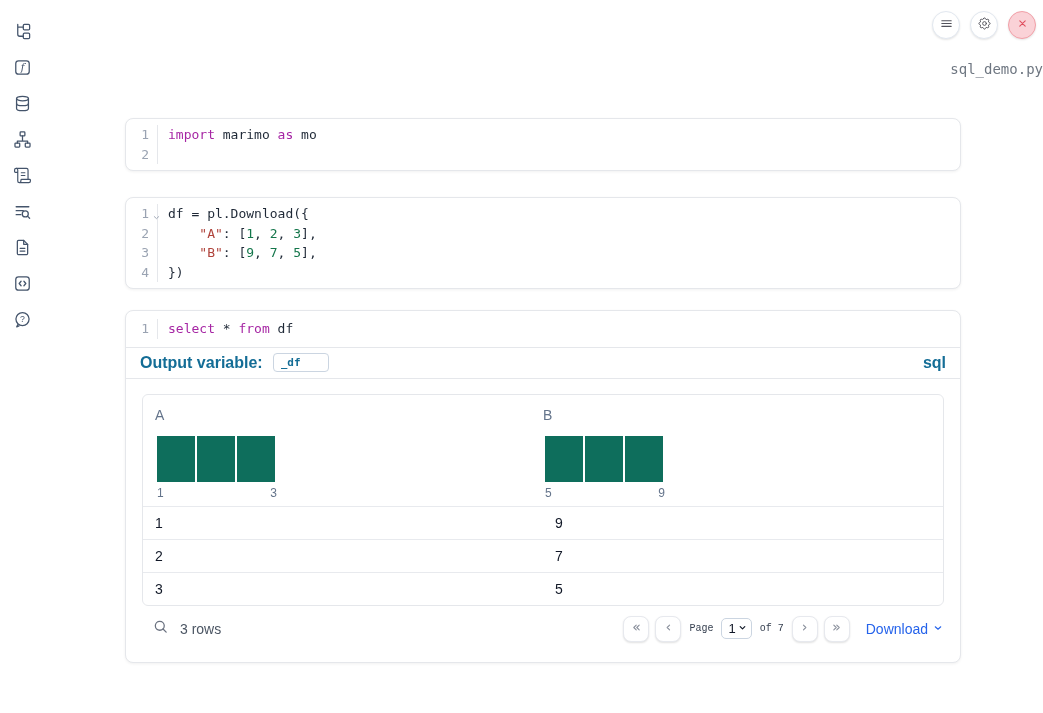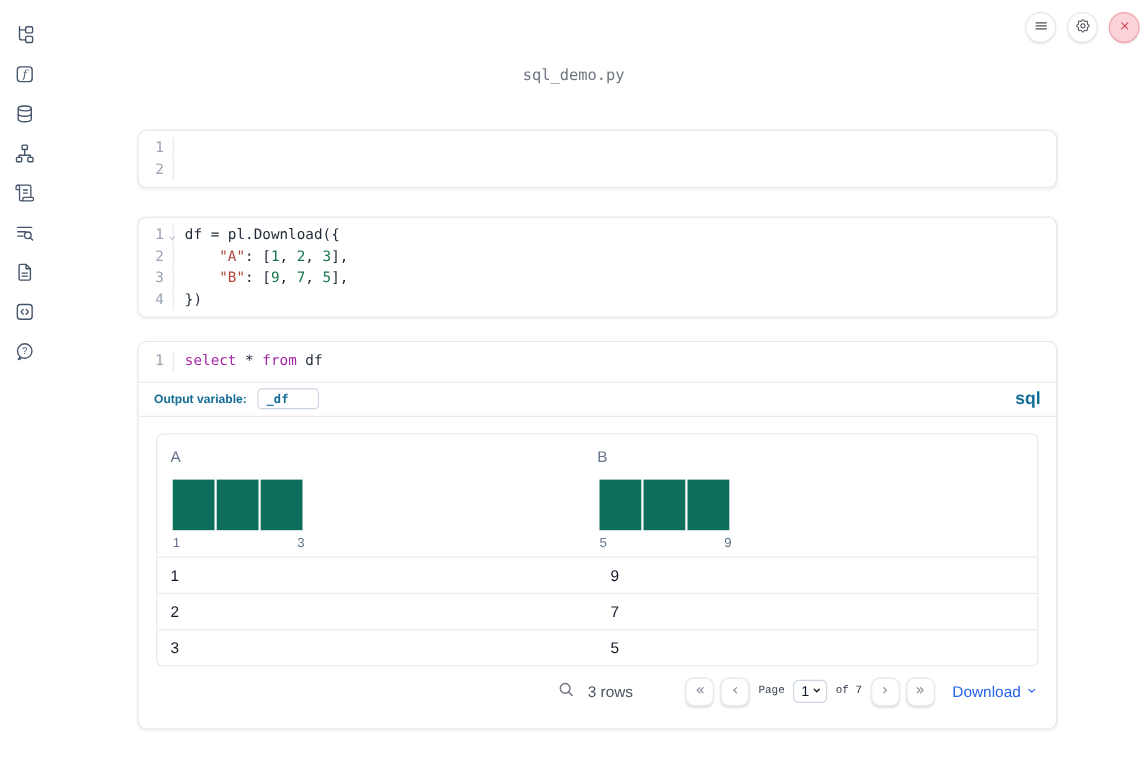--- a/index.html
+++ b/index.html
@@ -16,21 +16,21 @@
   .side-btn svg { width:19px; height:19px; }
   
   .topbar { position:absolute; top:11px; right:7px; display:flex; gap:10px; }
   .circle-btn { width:28px; height:28px; border-radius:50%; background:#fff;
     border:1px solid #e2e8f0; box-shadow:0 1px 2px rgba(0,0,0,.10);
     display:flex; align-items:center; justify-content:center; color:#52525b; cursor:pointer; }
   .circle-btn svg { width:15px; height:15px; }
   .circle-btn.close { background:#fad2d7; border-color:#f2a0a8; color:#e04f5f; }
   .circle-btn.close svg { width:13px; height:13px; }
   
-  .filename { position:absolute; top:61px; left:0; right:0; text-align:center;
+  .filename { position:absolute; top:61px; left:0; right:0; text-align:right;
     font-family:"DejaVu Sans Mono", monospace; font-size:14px; color:#6e7681; cursor:pointer; }
   
   .notebook { position:absolute; left:125px; top:118px; width:836px; }
   .cell { background:#fff; border:1px solid #e5e7eb; border-radius:8px;
     box-shadow:0 1px 3px rgba(0,0,0,.06); }
   .cell.c0 { margin-bottom:26px; }
   .cell.c1 { margin-bottom:21px; }
   .code-block { padding:6px 0; }
   .code-line { display:flex; font-family:"DejaVu Sans Mono", monospace; font-size:13px; line-height:19.5px; }
   .gutter { flex:0 0 32px; text-align:right; padding-right:8px; color:#9aa3b2;
@@ -41,40 +41,40 @@
   .tk-kw  { color:var(--kw); }
   .tk-str { color:var(--str); }
   .tk-num { color:var(--num); }
   .tk-pl  { color:#1f2937; }
   
   .sql-card { border:1px solid #e5e7eb; border-radius:8px; box-shadow:0 1px 3px rgba(0,0,0,.06);
     overflow:hidden; background:#fff; }
   .sql-card .code-block { padding:8px 0; border-bottom:1px solid #e5e7eb; }
   .outvar-row { display:flex; align-items:center; height:31px; padding:0 14px;
     border-bottom:1px solid #e5e7eb; }
-  .outvar-label { color:var(--sqlblue); font-weight:bold; font-size:11px; margin-right:10px; }
+  .outvar-label { color:var(--sqlblue); font-weight:bold; font-size:16px; margin-right:10px; }
   .outvar-input { width:56px; height:19px; border:1px solid #cbd5e1; border-radius:4px;
     font-family:"DejaVu Sans Mono", monospace; font-size:11px; font-weight:bold;
     color:var(--sqlblue); padding:0 7px; outline:none; }
   .lang-badge { margin-left:auto; color:var(--sqlblue); font-weight:bold; font-size:16px; }
   .output-area { padding:15px 16px 12px; }
   
   .table-card { border:1px solid #e5e7eb; border-radius:6px; overflow:hidden; }
   .table-header { display:flex; padding:12px 12px 6px; }
   .hcol { flex:1; cursor:pointer; }
   .hname { color:#64748b; font-size:14px; margin-bottom:13px; }
   .hist { display:flex; gap:2px; height:46px; align-items:flex-end; margin-bottom:4px; margin-left:2px; }
   .bar { width:38px; background:var(--bar); }
   .hist-labels { display:flex; justify-content:space-between; width:120px; margin-left:2px;
     color:#64748b; font-size:12px; }
   .trow { display:flex; border-top:1px solid #e8eaee; height:33px; align-items:center; }
   .tcell { flex:1; padding-left:12px; font-size:14px; color:#111827; }
   
-  .table-footer { display:flex; align-items:center; justify-content:flex-end;
-    height:42px; margin-top:2px;gap:48px; }
+  .table-footer { display:flex; align-items:center; justify-content:space-between;
+    height:42px; margin-top:2px; }
   .footer-left { display:flex; align-items:center; gap:11px; padding-left:10px; color:#6b7280; }
   .footer-left svg { width:17px; height:17px; }
   .rowcount { font-size:14px; color:#4b5563; }
   .footer-right { display:flex; align-items:center; gap:6px; }
   .pg-btn { width:26px; height:26px; border-radius:8px; border:1px solid #e7e9ee; background:#fff;
     box-shadow:0 1px 2px rgba(0,0,0,.12); color:#8a909c; display:flex; align-items:center;
     justify-content:center; cursor:pointer; }
   .pg-btn svg { width:13px; height:13px; }
   .pg-text { font-size:10px; color:#374151; margin:0 2px;font-family:Liberation Mono, monospace; }
   .pg-select { display:inline-flex; align-items:center; gap:1px; border:1px solid #cbd5e1;
@@ -172,20 +172,21 @@
     </button>
   </div>
 
 <div class="filename">sql_demo.py</div>
 
 <main class="notebook">
   <div class="cell c0">
     <div class="code-block">
         <div class="code-line">
           <span class="gutter">1</span>
+          <span class="code"><span class="tk-kw">import</span><span class="tk-pl"> marimo </span><span class="tk-kw">as</span><span class="tk-pl"> mo</span></span>
         </div>
         <div class="code-line">
           <span class="gutter">2</span>
         </div>
       </div>
   </div>
 
   <div class="cell c1">
     <div class="code-block">
         <div class="code-line">

